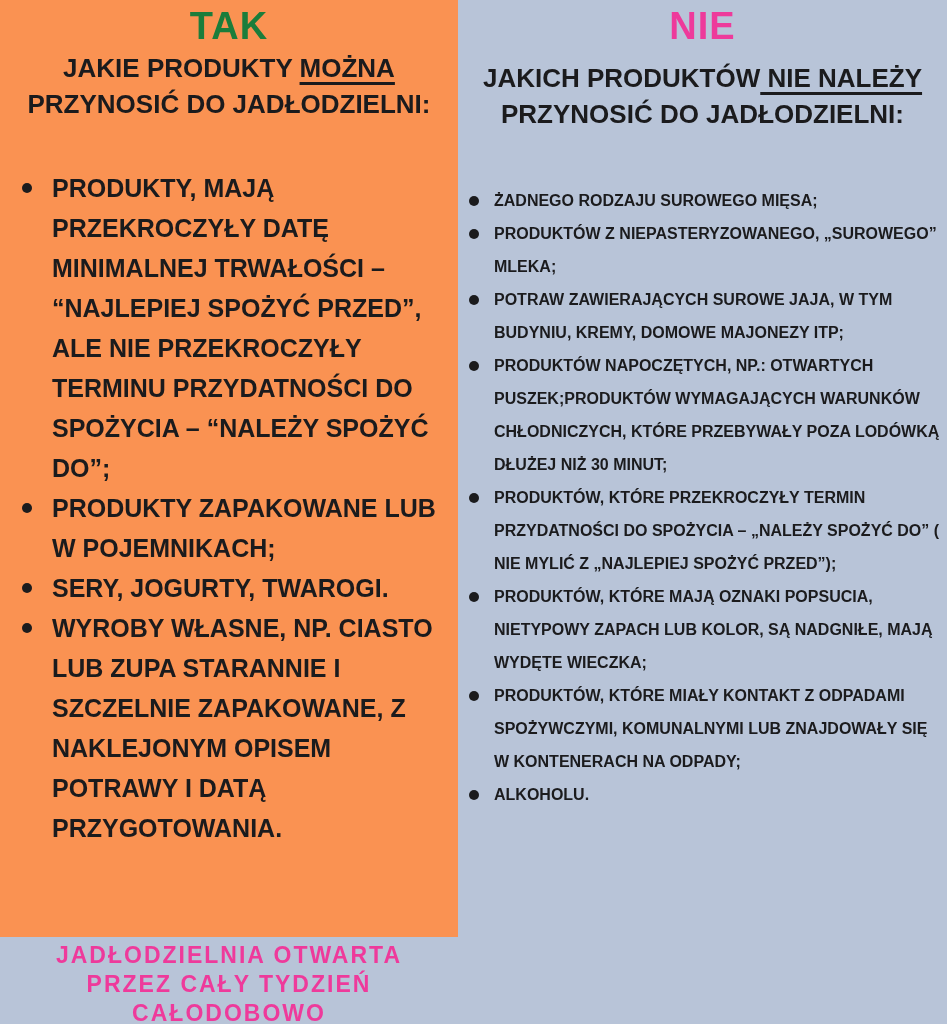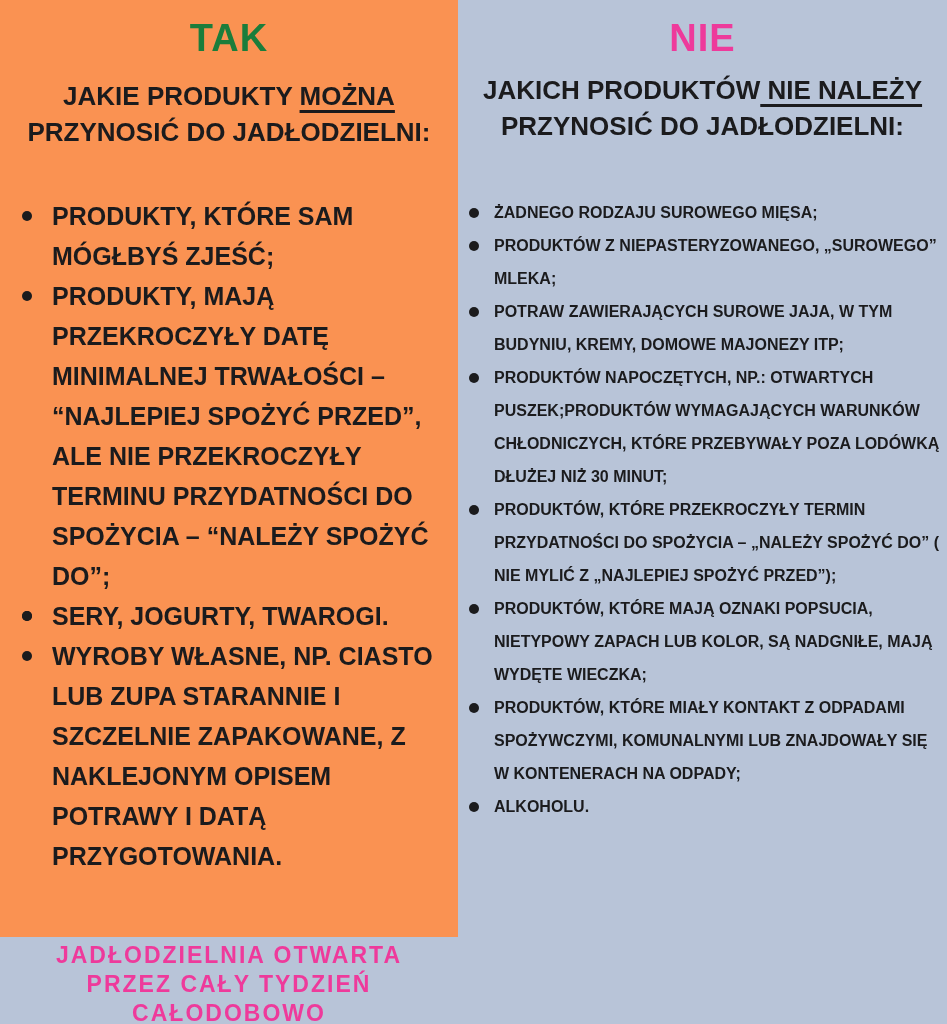--- a/index.html
+++ b/index.html
@@ -33,29 +33,29 @@
     position: absolute;
     left: 458px; top: 0;
     width: 489px;
     height: 805px;
   }
   .title {
     text-align: center;
     font-size: 38px;
     line-height: 44px;
     letter-spacing: 1px;
-    padding-top: 16px;
+    padding-top: 4px;
   }
   .panel-yes .title { color: var(--green); }
   .panel-no  .title { color: var(--pink); }
   .header {
     text-align: center;
     font-size: 26px;
     line-height: 36px;
-    margin-top: 18px;
+    margin-top: 2px;
     padding: 0 8px;
   }
   .panel-no .header { margin-top: 12px; padding: 0 17px; }
   .underlined {
     text-decoration: underline;
     text-decoration-thickness: 3px;
     text-underline-offset: 5px;
     white-space: pre;
   }
   ul.items {
@@ -99,23 +99,22 @@
 </head>
 <body>
 
 <div class="panel-yes">
   <div class="title">TAK</div>
   <div class="header">
     <span>JAKIE PRODUKTY </span><span class="underlined">MOŻNA</span>
     <div>PRZYNOSIĆ DO JADŁODZIELNI:</div>
   </div>
   <ul class="items">
-      <li class="item"><span class="dot"></span><span>PRODUKTY, KTÓRE SAM MÓGŁBYŚ ZJEŚĆ;</span></li>
       <li class="item"><span class="dot"></span><span>PRODUKTY, MAJĄ PRZEKROCZYŁY DATĘ MINIMALNEJ TRWAŁOŚCI – “NAJLEPIEJ SPOŻYĆ PRZED”, ALE NIE PRZEKROCZYŁY TERMINU PRZYDATNOŚCI DO SPOŻYCIA – “NALEŻY SPOŻYĆ DO”;</span></li>
-      <li class="item"><span class="dot"></span></li>
+      <li class="item"><span class="dot"></span><span>PRODUKTY ZAPAKOWANE LUB W POJEMNIKACH;</span></li>
       <li class="item"><span class="dot"></span><span>SERY, JOGURTY, TWAROGI.</span></li>
       <li class="item"><span class="dot"></span><span>WYROBY WŁASNE, NP. CIASTO LUB ZUPA STARANNIE I SZCZELNIE ZAPAKOWANE, Z NAKLEJONYM OPISEM POTRAWY I DATĄ PRZYGOTOWANIA.</span></li>
     </ul>
 </div>
 
 <div class="panel-no">
   <div class="title">NIE</div>
   <div class="header">
     <span>JAKICH PRODUKTÓW</span><span class="underlined"> NIE NALEŻY</span>
     <div>PRZYNOSIĆ DO JADŁODZIELNI:</div>

